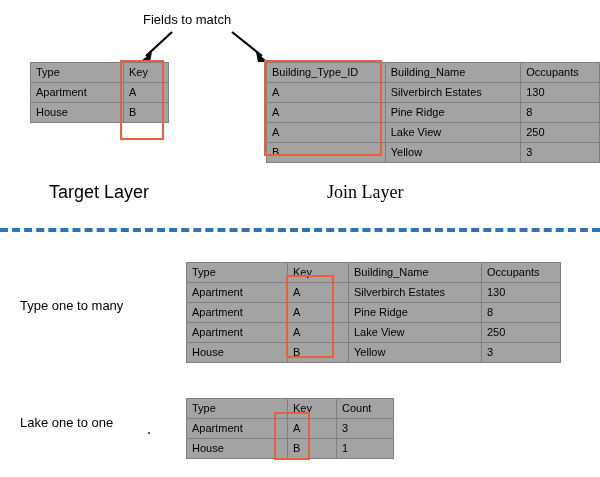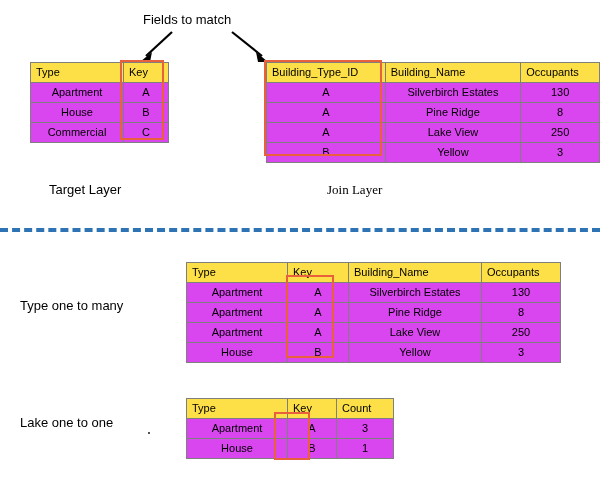--- a/index.html
+++ b/index.html
@@ -32,43 +32,42 @@
   table.grid th, table.grid td {
     border: 1px solid #7f7f7f;
     padding: 2px 5px;
     text-align: left;
     font-weight: normal;
     white-space: nowrap;
     height: 15px;
     line-height: 13px;
   }
   table.grid th {
-    background: #fde047;
+    background: #a3a3a3;
     color: #000;
   }
   table.grid td {
-    background: #d946ef;
-    text-align: center;
+    background: #a3a3a3;
   }
 
   
   .redbox {
     position: absolute;
     border: 2px solid #e8603c;
     box-sizing: border-box;
     pointer-events: none;
   }
 
   
   .caption {
     font-size: 13px;
     color: #000;
   }
   .title-label {
-    font-size: 13px;
+    font-size: 18px;
     color: #000;
   }
   .side-label {
     font-size: 13px;
     color: #000;
   }
 
   
   .divider {
     position: absolute;
@@ -108,24 +107,20 @@
       </thead>
       <tbody>
         <tr>
           <td>Apartment</td>
           <td>A</td>
         </tr>
         <tr>
           <td>House</td>
           <td>B</td>
         </tr>
-        <tr>
-          <td>Commercial</td>
-          <td>C</td>
-        </tr>
       </tbody>
     </table>
   </div>
   <div class="redbox" style="left:120px; top:60px; width:44px; height:80px;"></div>
 
   <div class="abs title-label" style="left:49px; top:182px;">Target Layer</div>
 
   <div class="abs" style="left:266px; top:62px;">
     <table class="grid">
       <thead>

